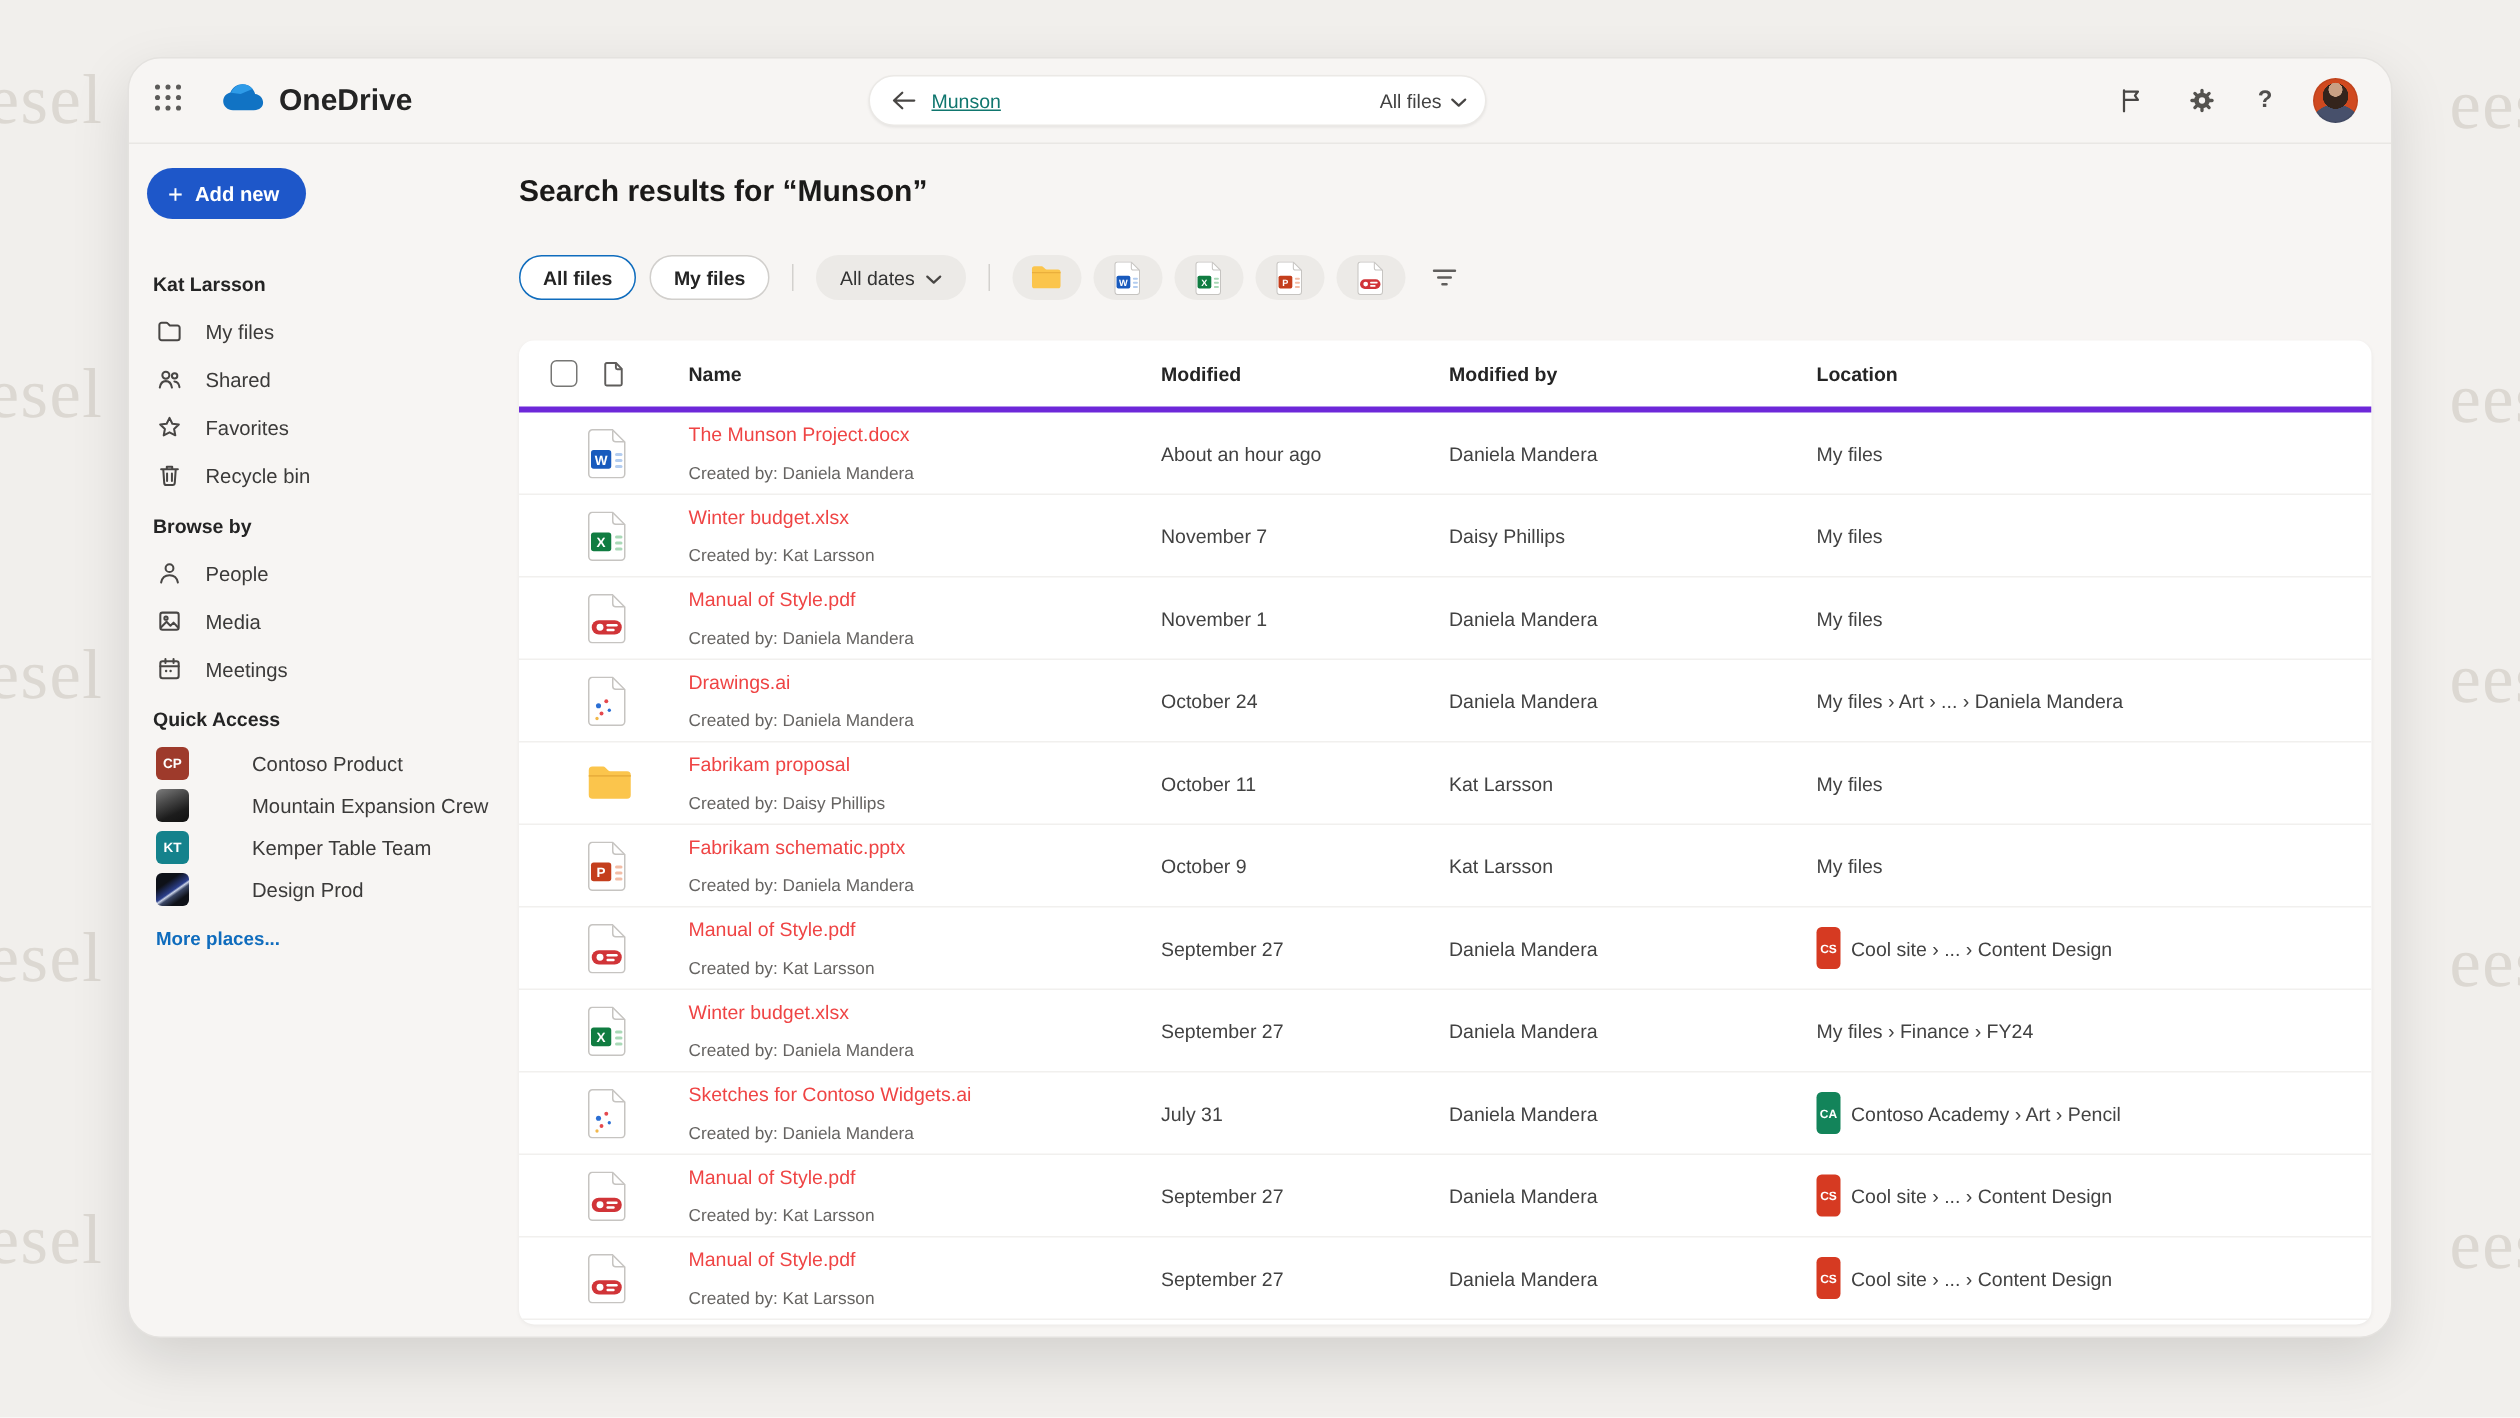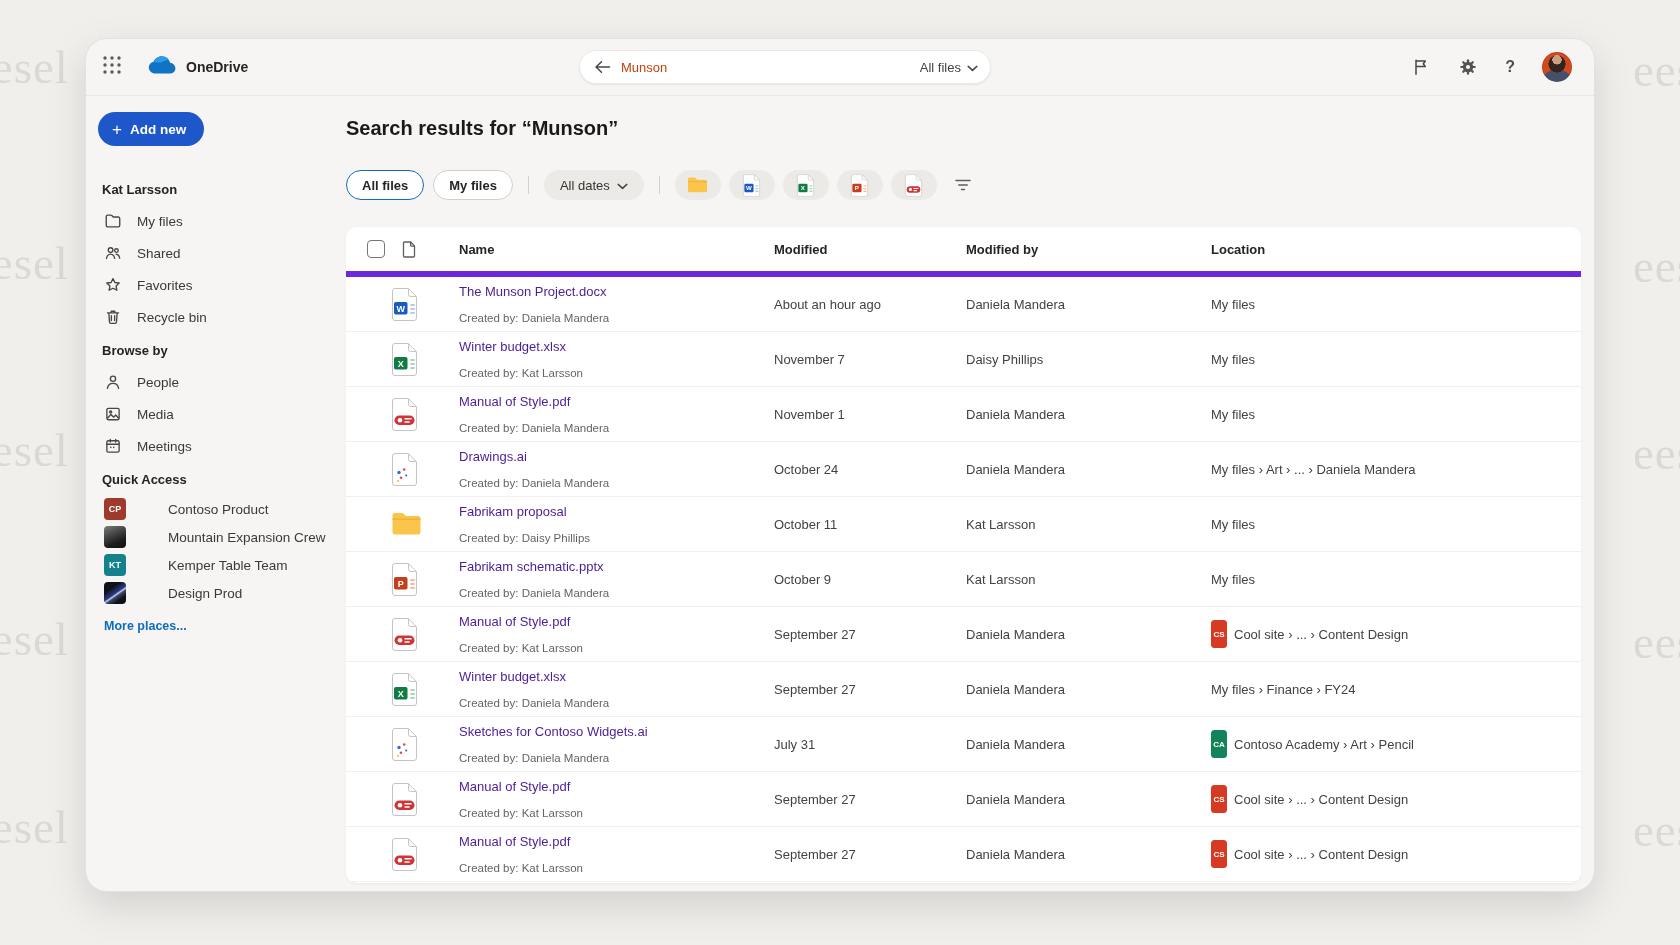--- a/index.html
+++ b/index.html
@@ -15,27 +15,27 @@
   .window{
     position:absolute;left:85px;top:38px;width:1508px;height:852px;
     background:#f7f5f3;border:1px solid #e4e2df;border-radius:22px;
     box-shadow:0 14px 38px rgba(0,0,0,.13);
     display:flex;flex-direction:column;overflow:hidden;
   }
   
   .topbar{height:56px;flex:0 0 56px;display:flex;align-items:center;position:relative;border-bottom:1px solid #e9e7e4;}
   .waffle{width:40px;height:40px;margin-left:6px;display:flex;align-items:center;justify-content:center;cursor:pointer;}
   .brand{display:flex;align-items:center;gap:9px;margin-left:14px;}
-  .brand-name{font-size:14px;font-weight:bold;color:#242424;}
+  .brand-name{font-size:20px;font-weight:bold;color:#242424;}
   .searchbox{
     position:absolute;left:493px;top:11px;width:412px;height:34px;border-radius:17px;
     background:#fff;border:1px solid #ebe9e6;box-shadow:0 1px 2px rgba(0,0,0,.07);
     display:flex;align-items:center;padding:0 12px 0 14px;box-sizing:border-box;gap:10px;
   }
-  .searchbox .query{font-size:13px;color:#c2410c;flex:1;}
+  .searchbox .query{font-size:13px;color:#0f766e;flex:1;text-decoration:underline;}
   .scope{display:flex;align-items:center;gap:6px;font-size:13px;color:#424242;cursor:pointer;}
   .tb-right{margin-left:auto;display:flex;align-items:center;gap:27px;padding-right:22px;}
   .tb-icon{width:20px;height:20px;display:flex;align-items:center;justify-content:center;cursor:pointer;color:#504e4c;}
   .help{font-size:16px;color:#504e4c;font-weight:bold;}
   .avatar{width:30px;height:30px;border-radius:50%;cursor:pointer;
     background:
       radial-gradient(circle at 50% 26%, #c9a084 0 17%, rgba(0,0,0,0) 18%),
       radial-gradient(circle at 50% 40%, #34241c 0 36%, rgba(0,0,0,0) 37%),
       radial-gradient(circle at 50% 118%, #47506b 0 46%, rgba(0,0,0,0) 47%),
       #d0491f;
@@ -68,26 +68,26 @@
     background:#fff;border:1px solid #d1cfcc;font-size:13px;font-weight:bold;color:#242424;cursor:pointer;box-sizing:border-box;}
   .pill.selected{border:1.6px solid #0f6cbd;}
   .pill.gray{background:#eceae7;border:1px solid #eceae7;font-weight:normal;color:#333;}
   .vdiv{width:1px;height:18px;background:#d3d1ce;margin:0 6px;}
   .chip{width:46px;height:30px;border-radius:15px;background:#eceae7;display:flex;align-items:center;justify-content:center;cursor:pointer;}
   .funnel{margin-left:8px;cursor:pointer;display:flex;align-items:center;color:#605e5c;}
   
   .table{flex:1;margin-top:27px;background:#fff;border-radius:10px;box-shadow:0 1px 3px rgba(0,0,0,.05);
     overflow:hidden;min-height:0;}
   .tgrid{display:grid;grid-template-columns:113px 315px 192px 245px 1fr;align-items:center;}
-  .thead{height:44px;border-bottom:6px solid #6d28d9;font-size:13px;font-weight:bold;color:#242424;}
+  .thead{height:44px;border-bottom:4px solid #6d28d9;font-size:13px;font-weight:bold;color:#242424;}
   .thead .lead{display:flex;align-items:center;gap:17px;padding-left:21px;}
   .cb{width:16px;height:16px;border:1px solid #767674;border-radius:4px;background:#fff;cursor:pointer;}
   .trow{height:54px;border-bottom:1px solid #f1f0ee;cursor:pointer;}
   .c-icon{display:flex;align-items:center;padding-left:45px;}
-  .t-name{font-size:13px;color:#4c1d95;}
+  .t-name{font-size:13px;color:#ef4444;}
   .t-sub{font-size:11.5px;color:#666462;margin-top:13px;}
   .cell{font-size:13px;color:#424242;}
   .c-loc{display:flex;align-items:center;gap:7px;}
   .loc-badge{width:16px;height:28px;border-radius:3.5px;color:#fff;font-size:8px;font-weight:bold;
     display:inline-flex;align-items:center;justify-content:center;flex:0 0 16px;}
 </style>
 </head>
 <body>
 
 <div id="wm-holder">

